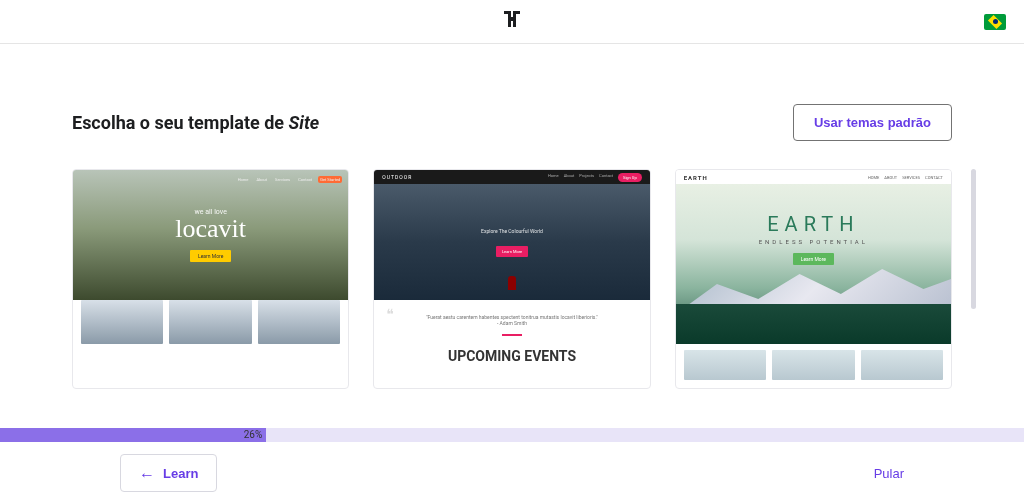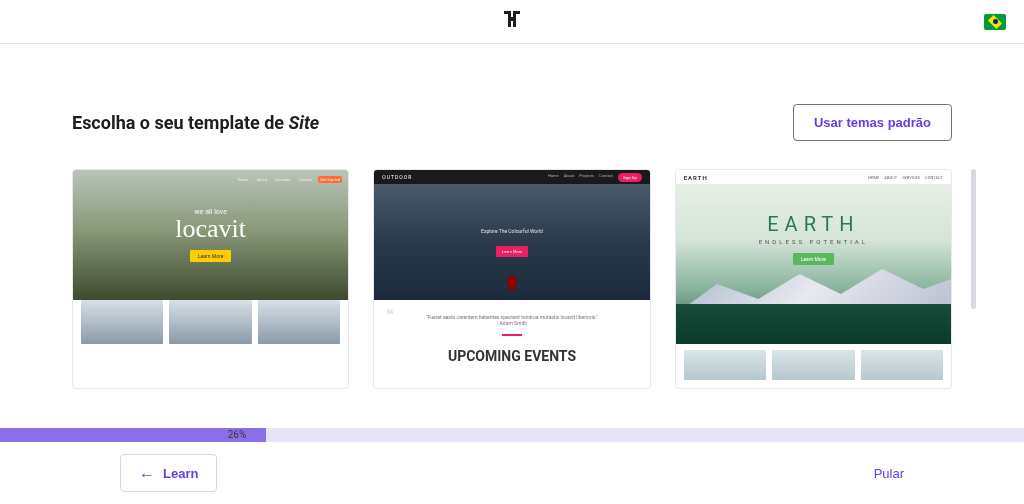--- a/index.html
+++ b/index.html
@@ -153,21 +153,21 @@
       height: 14px;
       background: #e8e4f8;
     }
     .progress-fill {
       height: 100%;
       background: #8b6fe8;
       position: relative;
     }
     .progress-label {
       position: absolute;
-      right: 20px;
+      right: 4px;
       top: 0;
       font-size: 10px;
       color: #333;
       line-height: 14px;
     }
     
     .footer {
       position: fixed;
       bottom: 0;
       left: 0;

